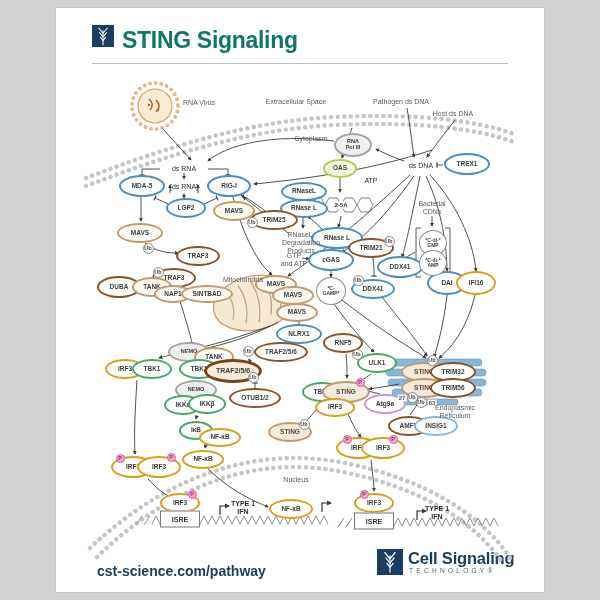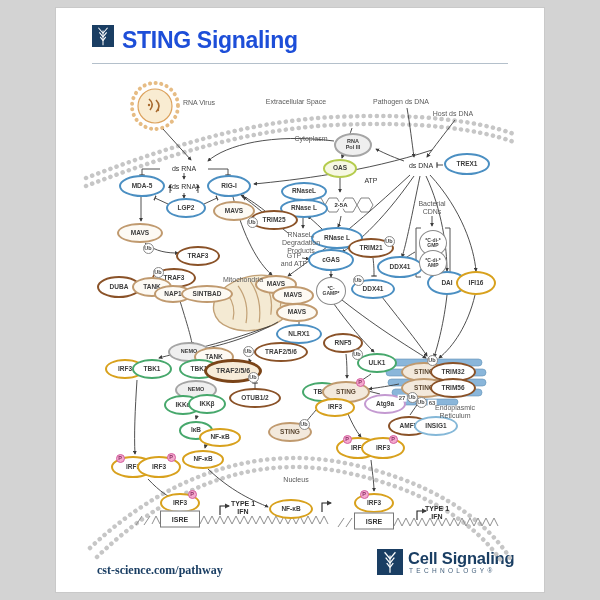--- a/index.html
+++ b/index.html
@@ -1,21 +1,21 @@
 <!DOCTYPE html>
 <html><head>
 <meta charset="utf-8">
 <style>
   html,body{margin:0;padding:0;}
   body{width:600px;height:600px;overflow:hidden;background:#d3d3d3;font-family:"Liberation Sans",sans-serif;}
   #stage{position:relative;width:600px;height:600px;}
   .page{position:absolute;left:56px;top:8px;width:488px;height:584px;background:#ffffff;box-shadow:0 0 0 1px #c9c9c9;}
   
   .logosq{position:absolute;left:92px;top:25px;width:22px;height:22px;background:#1a3e63;}
-  .title{position:absolute;left:122px;top:27px;font-size:23px;font-weight:bold;color:#1d4ed8;letter-spacing:-0.3px;}
+  .title{position:absolute;left:122px;top:27px;font-size:23px;font-weight:bold;color:#0f766e;letter-spacing:-0.3px;}
   .rule{position:absolute;left:92px;top:63px;width:416px;height:1px;background:#b4c0cb;}
   
   #arrows-svg{position:absolute;left:0;top:0;z-index:1;}
   #diagram-nodes{position:absolute;left:0;top:0;width:600px;height:600px;z-index:2;}
   .node{position:absolute;display:flex;align-items:center;justify-content:center;text-align:center;
         border-radius:50%;background:#fff;font-size:6.5px;font-weight:bold;color:#3c3c3c;
         line-height:1.05;white-space:pre-line;box-sizing:border-box;z-index:2;}
   .blue{border:2px solid #4b8fc2;}
   .lblue{border:2px solid #85b8d8;}
   .tan{border:2px solid #c09a6f;background:#fdfaf4;}
@@ -35,21 +35,21 @@
   .lbl{position:absolute;transform:translate(-50%,-50%);font-size:7px;color:#5a5a5a;text-align:center;
        white-space:pre-line;line-height:1.12;z-index:2;}
   .dk{color:#2e2e2e;}
   .bold{font-weight:bold;}
   .sm{font-size:6px;background:#fff;padding:0 1px;font-weight:bold;}
   .isre{position:absolute;transform:translate(-50%,-50%);width:38px;height:15px;border:1px solid #777;
         background:#fff;font-size:7px;font-weight:bold;color:#333;display:flex;align-items:center;
         justify-content:center;z-index:2;}
   
   .foot1{position:absolute;left:97px;top:551px;font-size:8px;color:#1a3e63;}
-  .foot2{position:absolute;left:97px;top:563px;font-size:12px;font-weight:bold;color:#1a3e63;font-family:Liberation Serif, serif;}
+  .foot2{position:absolute;left:97px;top:563px;font-size:14px;font-weight:bold;color:#1a3e63;}
   .cstsq{position:absolute;left:377px;top:549px;width:26px;height:26px;background:#1a3e63;}
   .cst1{position:absolute;left:408px;top:549px;font-size:16.5px;font-weight:bold;color:#1a3e63;letter-spacing:-0.2px;}
   .cst2{position:absolute;left:409px;top:567px;font-size:6.5px;letter-spacing:3.3px;color:#44607c;}
 </style>
 </head>
 <body>
 
 <div id="stage">
   <div class="page"></div>
 

